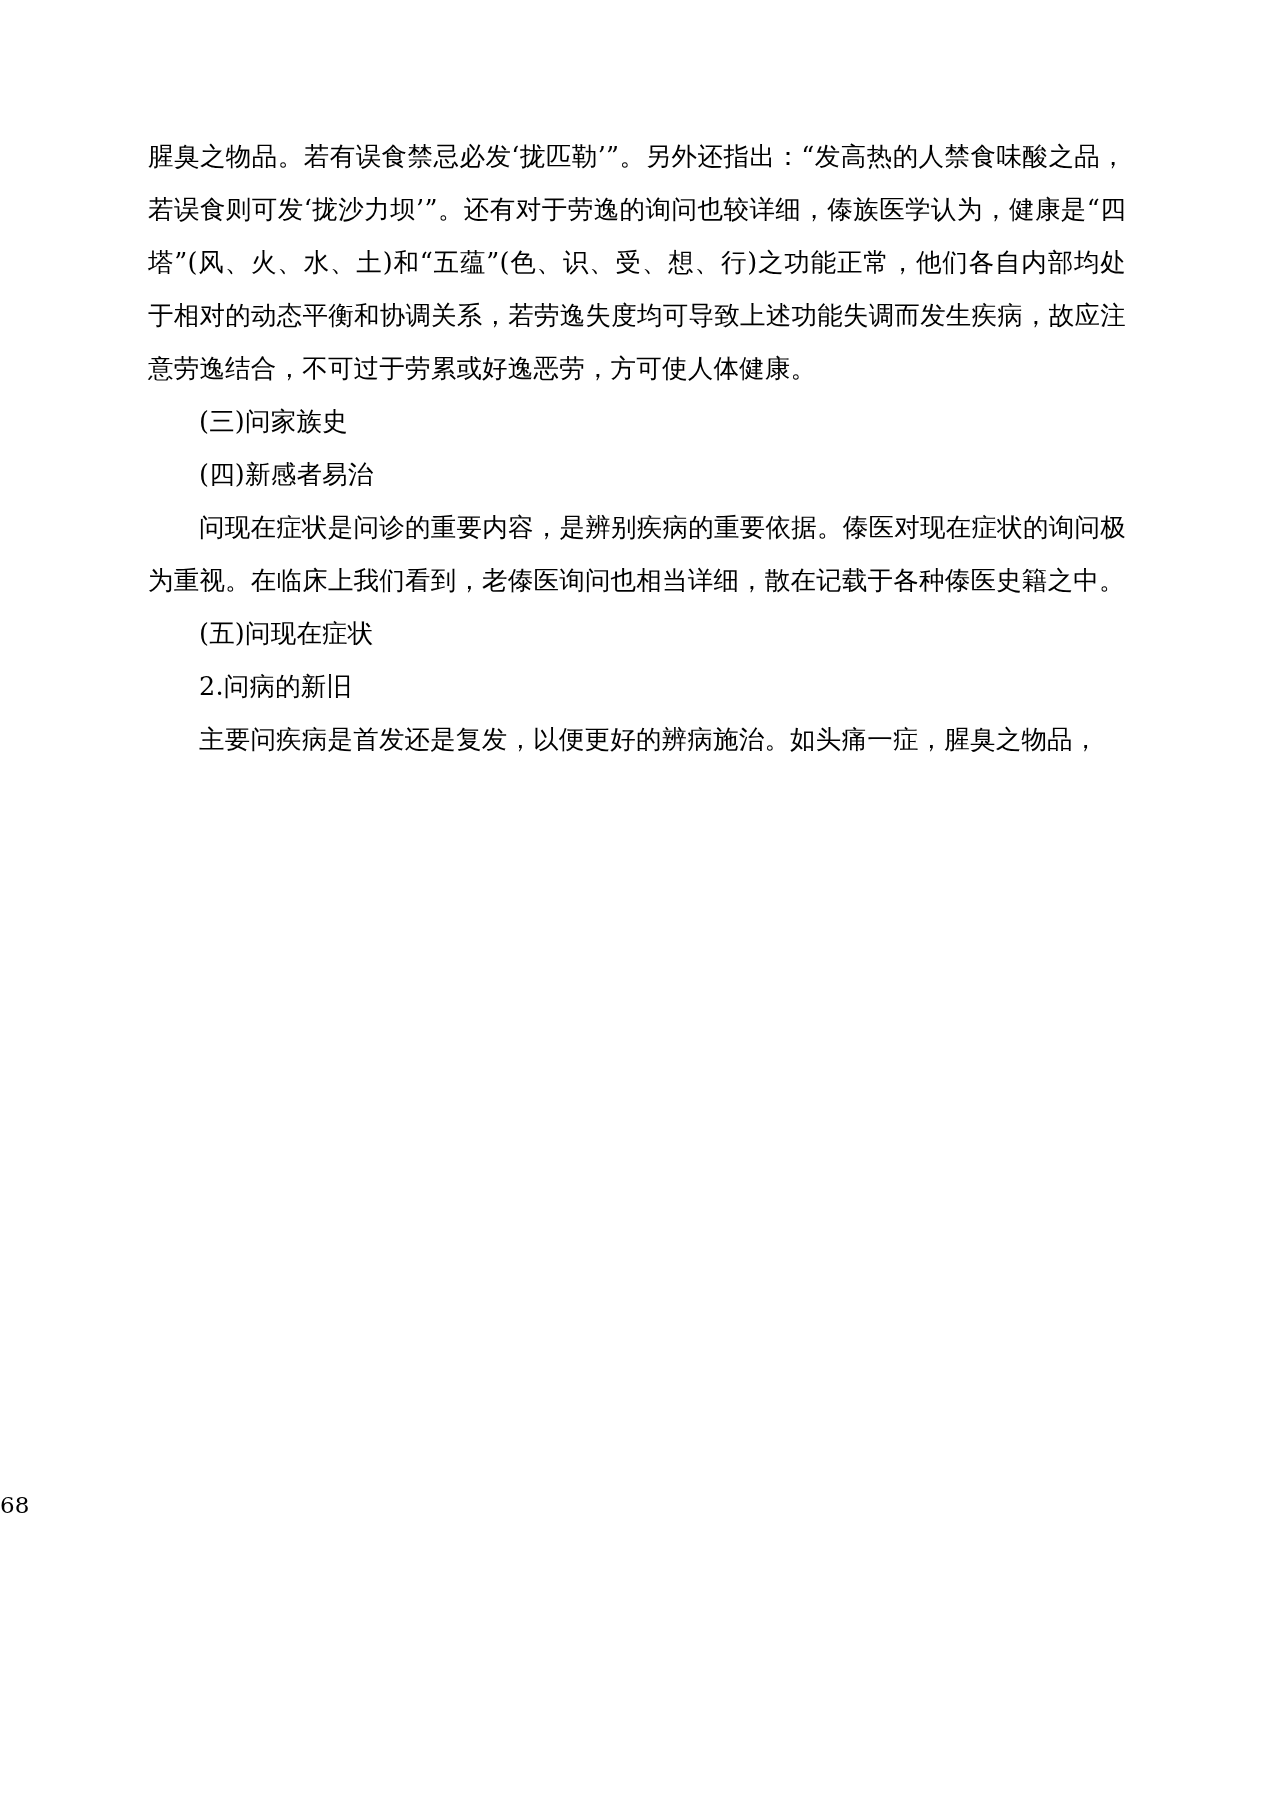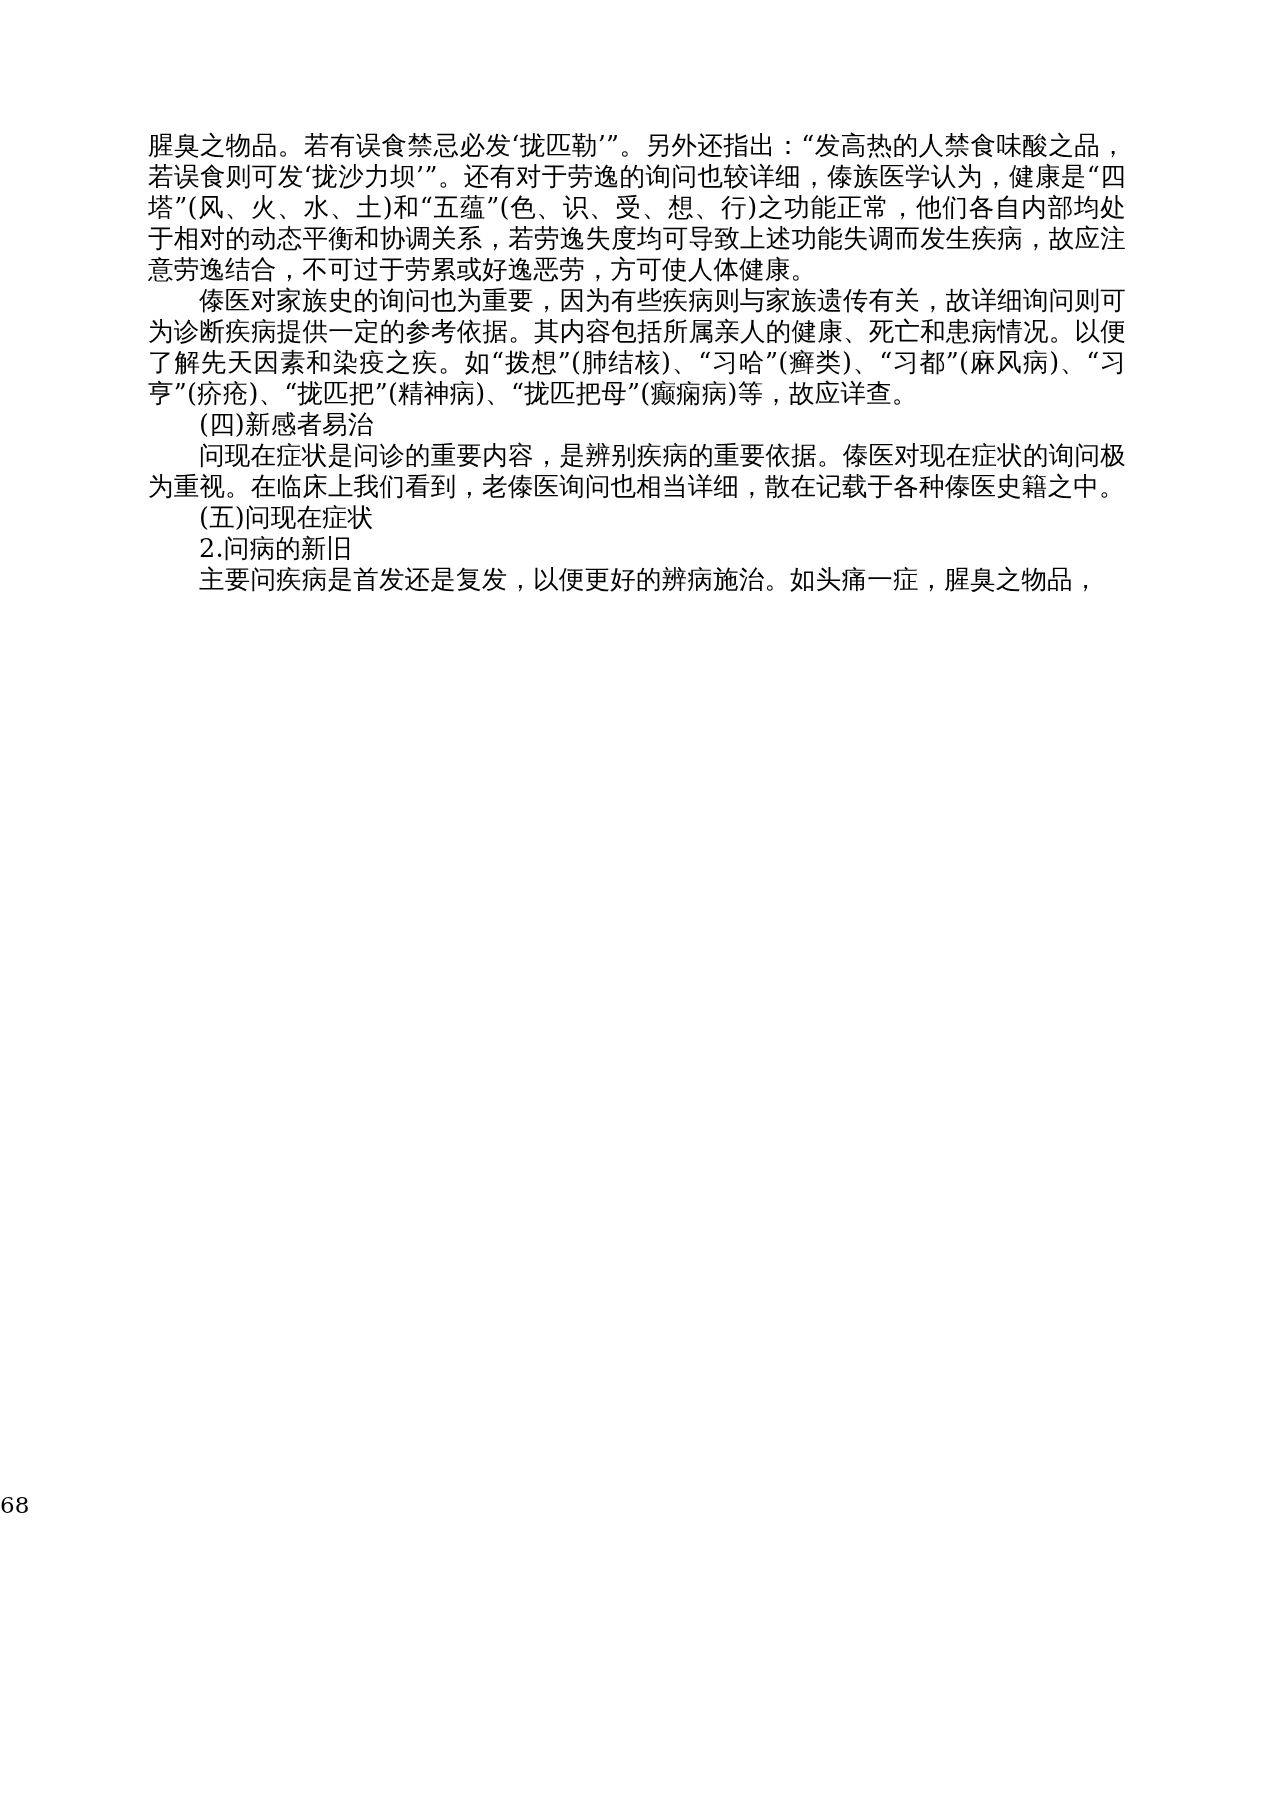--- a/index.html
+++ b/index.html
@@ -19,21 +19,21 @@
     position: absolute;
     top: 0;
     left: 0;
     width: 1274px;
     height: 1801px;
     box-sizing: border-box;
     padding: 130px 148px 0 148px;
   }
   .body-text {
     font-size: 25.5px;
-    line-height: 31px;
+    line-height: 53px;
     text-align: justify;
     text-justify: inter-ideograph;
     letter-spacing: 0.2px;
   }
   p {
     margin: 0;
     padding: 0;
   }
   p.indent {
     text-indent: 2em;
@@ -46,21 +46,21 @@
     font-size: 23px;
     font-family: "DejaVu Serif", "Liberation Serif", serif;
   }
 </style>
 </head>
 <body>
 
 <div class="page">
   <div class="body-text">
     <p class="">腥臭之物品。若有误食禁忌必发‘拢匹勒’”。另外还指出：“发高热的人禁食味酸之品，若误食则可发‘拢沙力坝’”。还有对于劳逸的询问也较详细，傣族医学认为，健康是“四塔”(风、火、水、土)和“五蕴”(色、识、受、想、行)之功能正常，他们各自内部均处于相对的动态平衡和协调关系，若劳逸失度均可导致上述功能失调而发生疾病，故应注意劳逸结合，不可过于劳累或好逸恶劳，方可使人体健康。</p>
-    <p class="indent">傣医对家族史的询问也为重要，因为有些疾病则与家族遗传有关，故详细询问则可为诊断疾病提供一定的参考依据。其内容包括所属亲人的健康、死亡和患病情况。以便了解先天因素和染疫之疾。如“拨想”(肺结核)、“习哈”(癣类)、“习都”(麻风病)、“习亨”(疥疮)、“拢匹把”(精神病)、“拢匹把母”(癫痫病)等，故应详查。</p>
+    <p class="indent">(三)问家族史</p>
     <p class="indent">(四)新感者易治</p>
     <p class="indent">问现在症状是问诊的重要内容，是辨别疾病的重要依据。傣医对现在症状的询问极为重视。在临床上我们看到，老傣医询问也相当详细，散在记载于各种傣医史籍之中。</p>
     <p class="indent">(五)问现在症状</p>
     <p class="indent">2.问病的新旧</p>
     <p class="indent">主要问疾病是首发还是复发，以便更好的辨病施治。如头痛一症，腥臭之物品，</p>
   </div>
   <div class="page-number">68</div>
 </div>
 
 </body></html>

